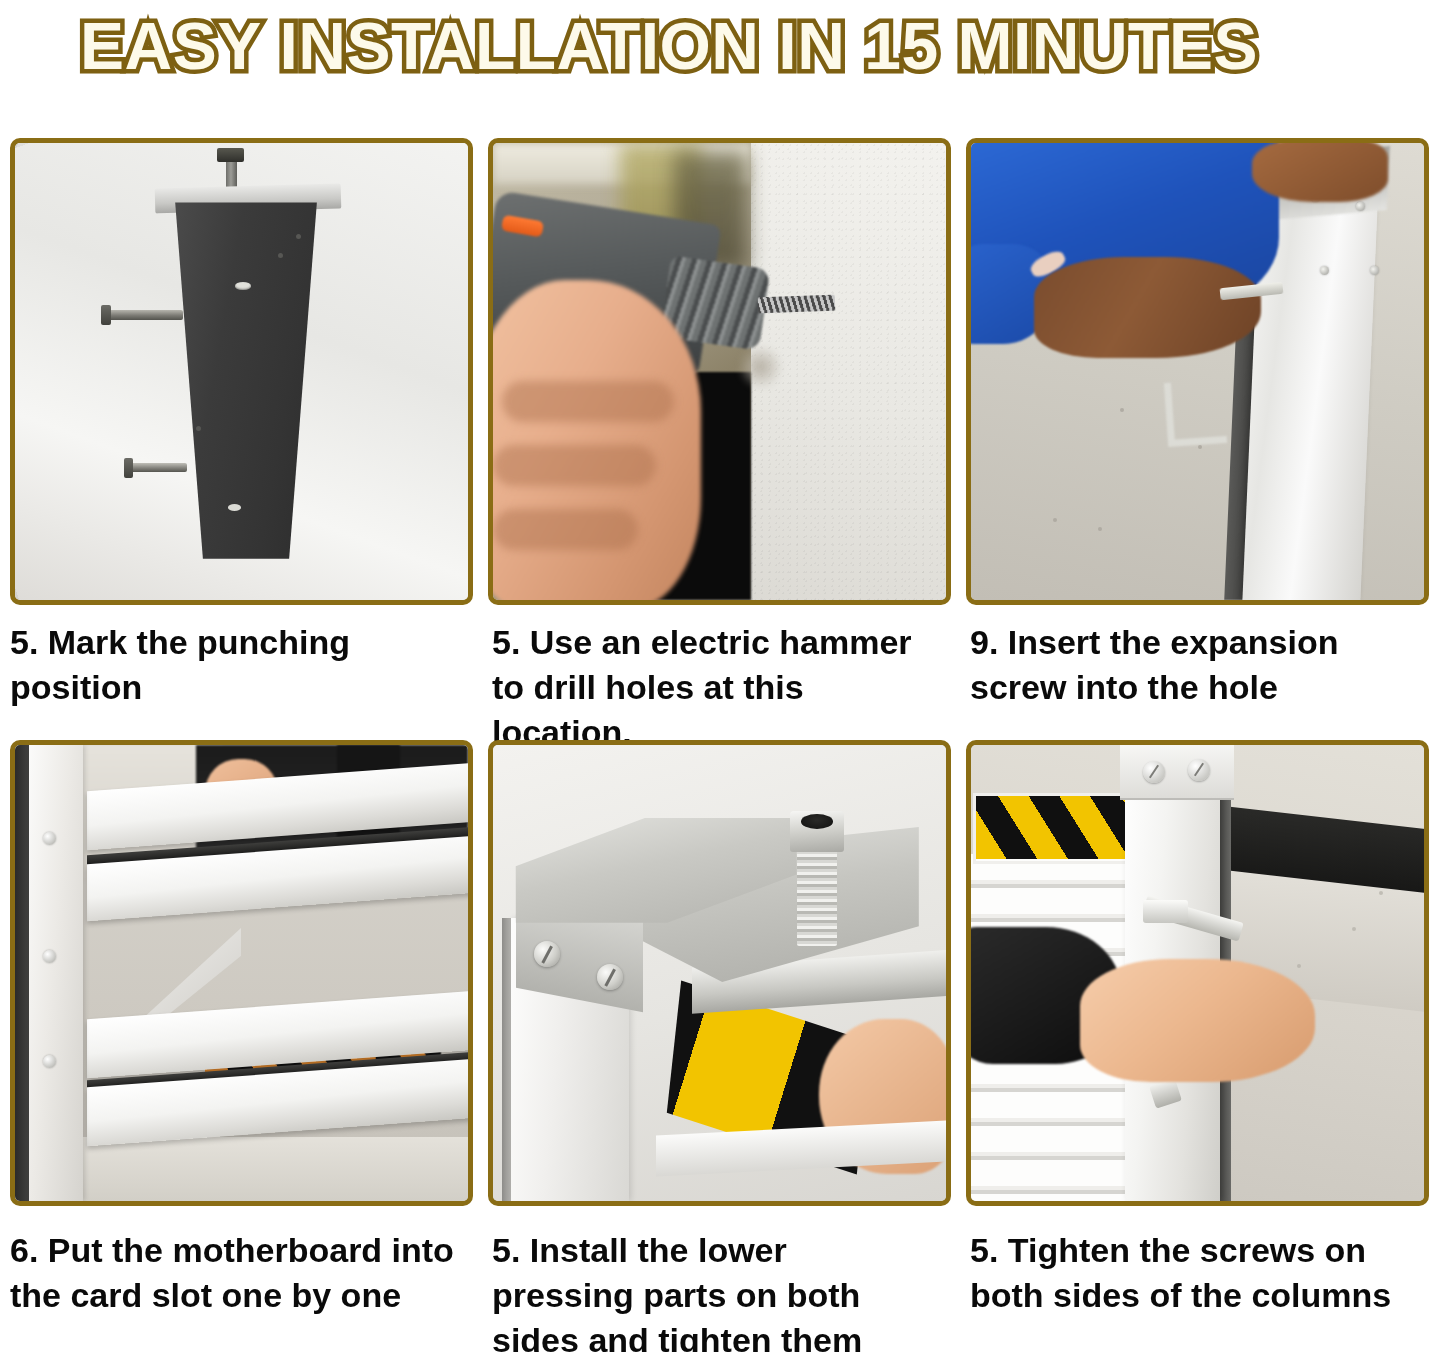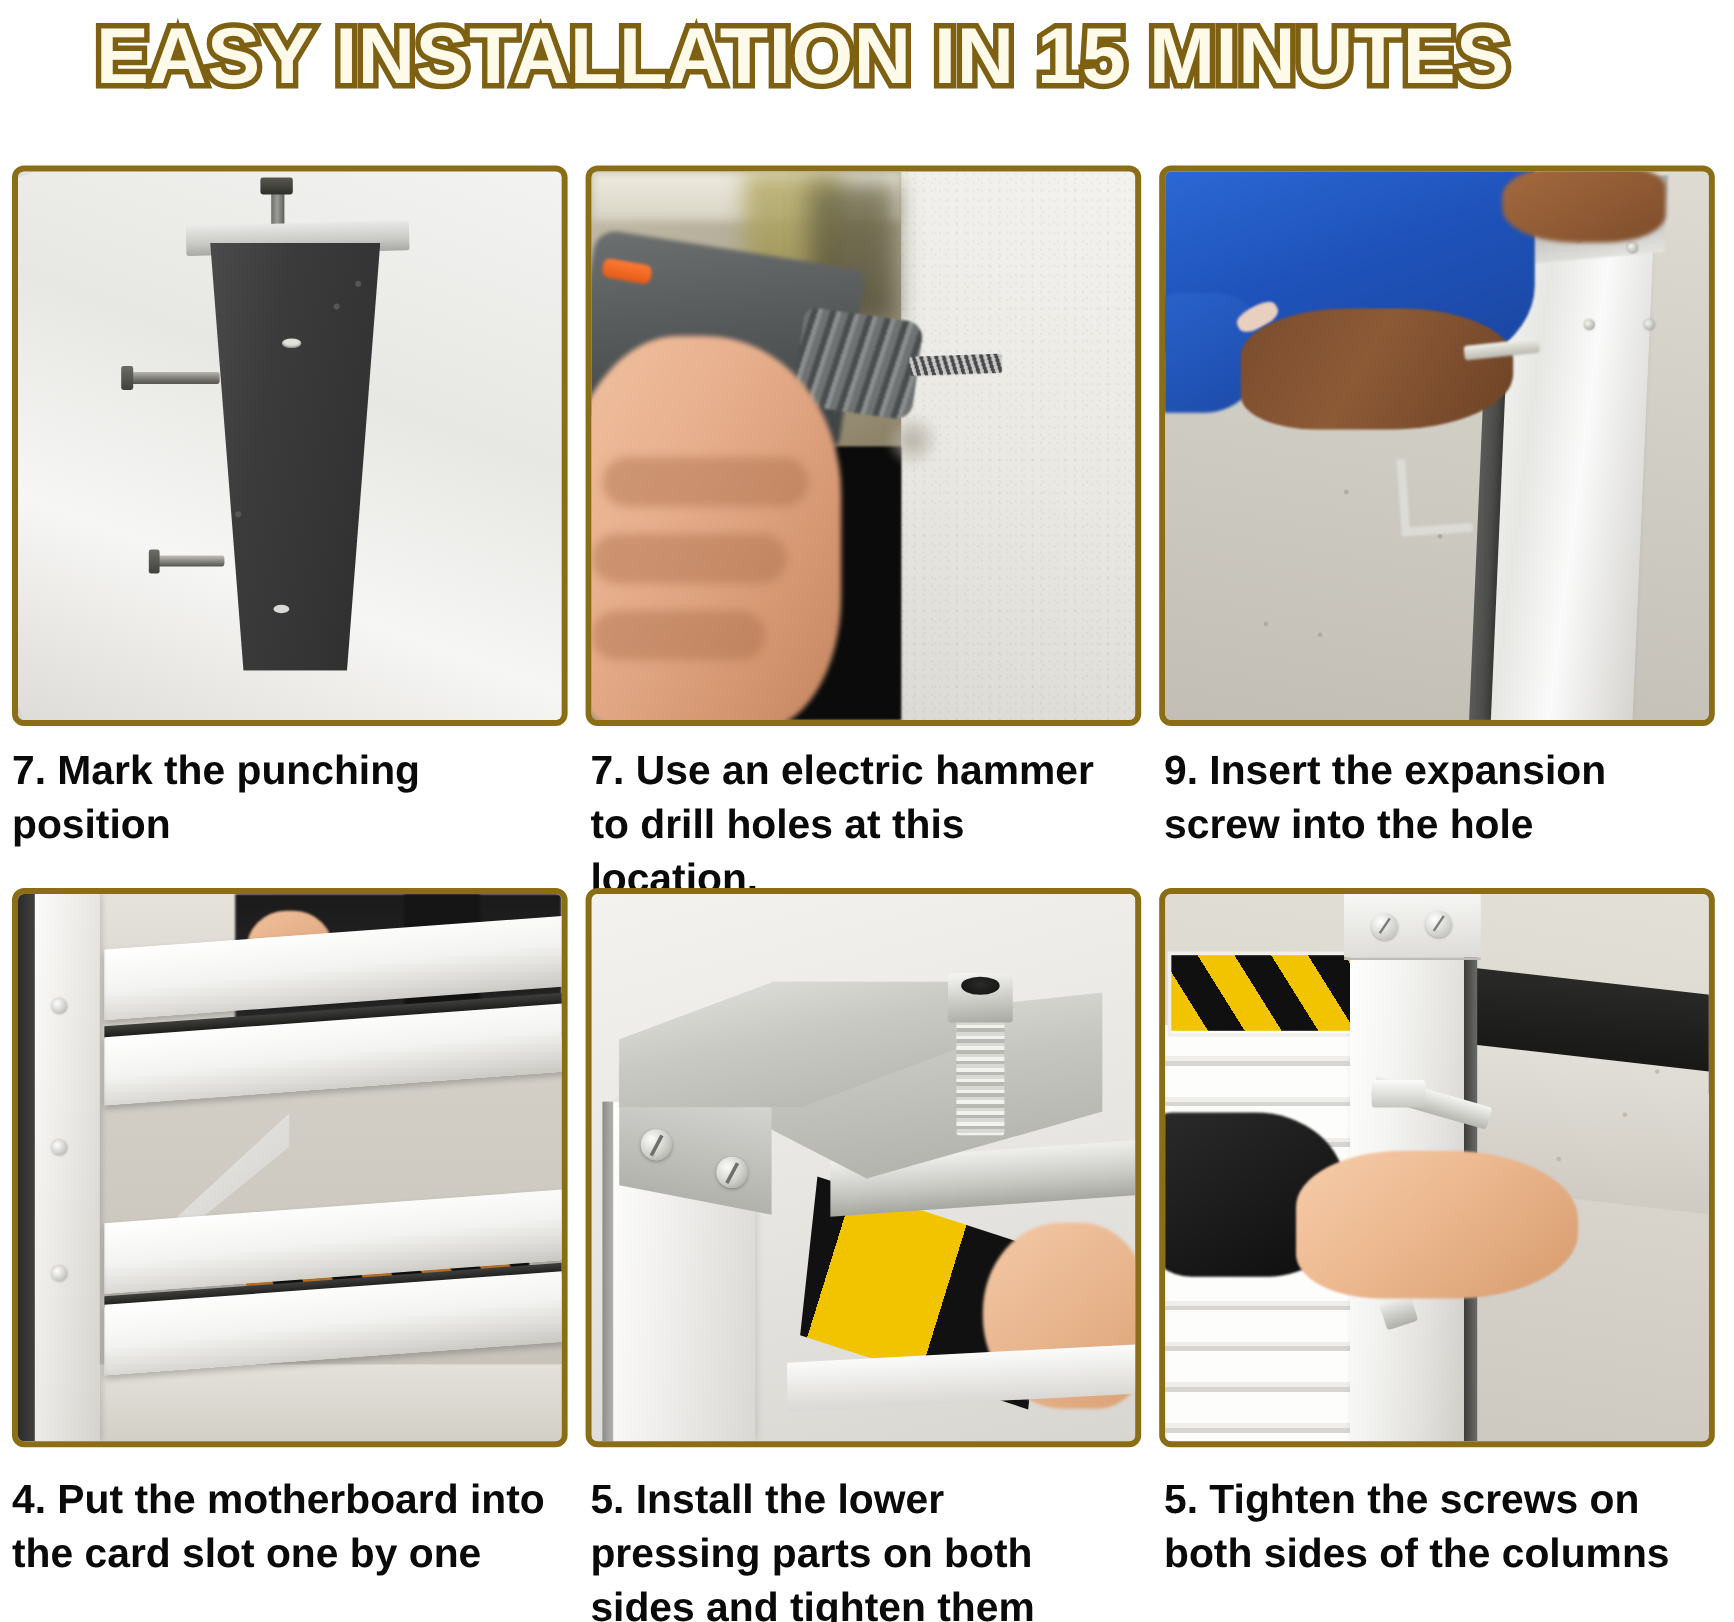--- a/index.html
+++ b/index.html
@@ -493,21 +493,21 @@
           <div class="p1-plate"></div>
           <div class="p1-bolt-a"></div>
           <div class="p1-bolt-b"></div>
           <div class="p1-hole1"></div>
           <div class="p1-hole2"></div>
           <div class="p1-dot" style="left:62%; top:20%;"></div>
           <div class="p1-dot" style="left:58%; top:24%;"></div>
           <div class="p1-dot" style="left:40%; top:62%;"></div>
         </div>
       </div>
-      <div class="caption cap-narrow" style="left:10px; top:620px; width:470px;">7. Mark the punching position</div>
+      <div class="caption cap-narrow" style="left:10px; top:620px; width:470px;">5. Mark the punching position</div>
     </div>
 
     <div class="cell">
       <div class="panel" style="left:488px; top:138px; width:463px; height:467px;">
         <div class="photo">
           <div class="p2-wallR"></div>
           <div class="p2-wallL"></div>
           <div class="p2-topstrip"></div>
           <div class="p2-blur-a"></div>
           <div class="p2-blur-b"></div>
@@ -516,21 +516,21 @@
           <div class="p2-drill-orange"></div>
           <div class="p2-chuck"></div>
           <div class="p2-bit"></div>
           <div class="p2-dust"></div>
           <div class="p2-hand"></div>
           <div class="p2-finger" style="left:2%; top:52%; width:38%; height:9%;"></div>
           <div class="p2-finger" style="left:0%; top:66%; width:36%; height:9%;"></div>
           <div class="p2-finger" style="left:0%; top:80%; width:32%; height:9%;"></div>
         </div>
       </div>
-      <div class="caption cap-wide" style="left:492px; top:620px; width:450px;">7. Use an electric hammer to drill holes at this location.</div>
+      <div class="caption cap-wide" style="left:492px; top:620px; width:450px;">5. Use an electric hammer to drill holes at this location.</div>
     </div>
 
     <div class="cell">
       <div class="panel" style="left:966px; top:138px; width:463px; height:467px;">
         <div class="photo">
           <div class="p3-floor"></div>
           <div class="p3-col-dark"></div>
           <div class="p3-column"></div>
           <div class="p3-col-top"></div>
           <div class="p3-screw" style="left:75%; top:11%;"></div>
@@ -572,21 +572,21 @@
           <div class="p4-gap" style="left:16%; top:70.5%; width:86%; height:2%; transform:skewY(-4.2deg);"></div>
           <div class="p4-board" style="left:16%; top:72%; width:86%; height:13%; transform:skewY(-4.2deg);"></div>
 
           <div class="p4-colL-dark"></div>
           <div class="p4-colL"></div>
           <div class="p4-colscrew" style="top:19%;"></div>
           <div class="p4-colscrew" style="top:45%;"></div>
           <div class="p4-colscrew" style="top:68%;"></div>
         </div>
       </div>
-      <div class="caption cap-wide" style="left:10px; top:1228px; width:450px;">4. Put the motherboard into the card slot one by one</div>
+      <div class="caption cap-wide" style="left:10px; top:1228px; width:450px;">6. Put the motherboard into the card slot one by one</div>
     </div>
 
     <div class="cell">
       <div class="panel" style="left:488px; top:740px; width:463px; height:466px;">
         <div class="photo">
           <div class="p5-bg"></div>
           <div class="p5-hazard"></div>
           <div class="p5-finger"></div>
           <div class="p5-colgap"></div>
           <div class="p5-colwhite"></div>

